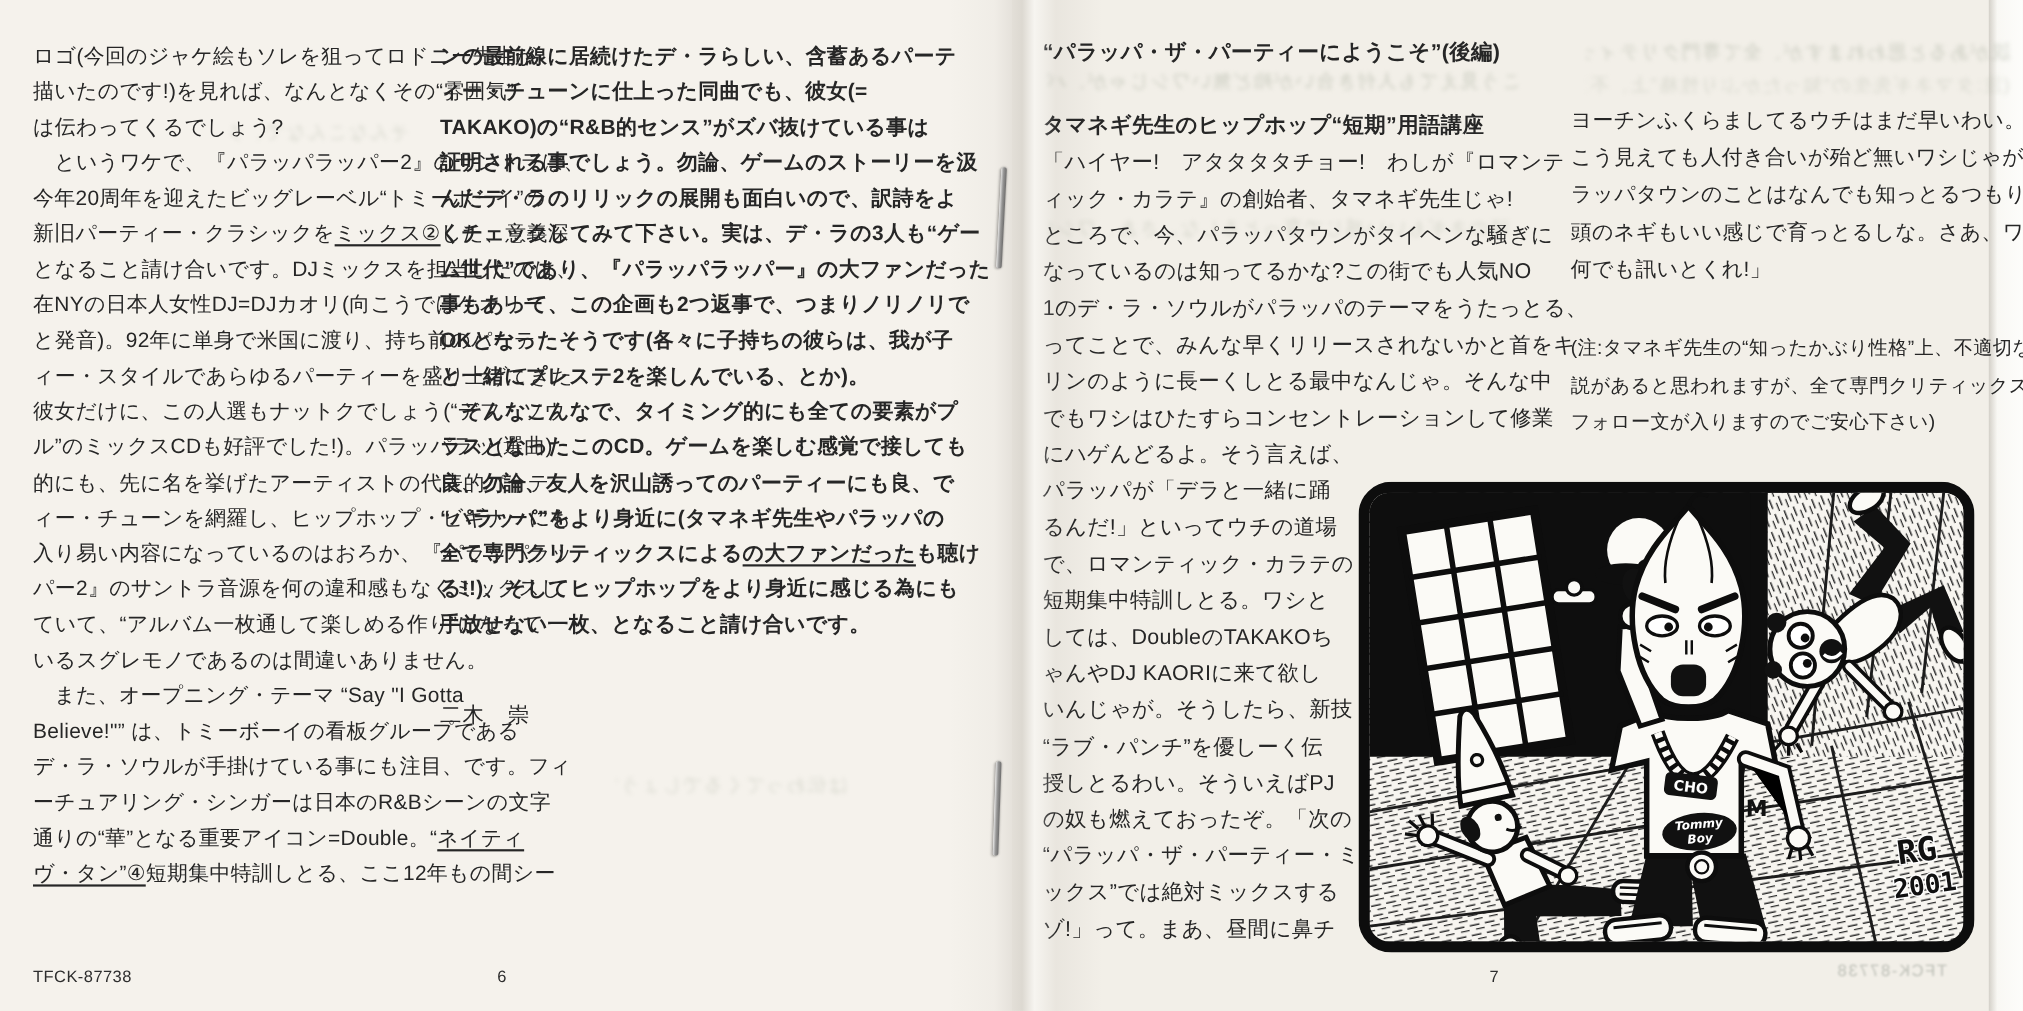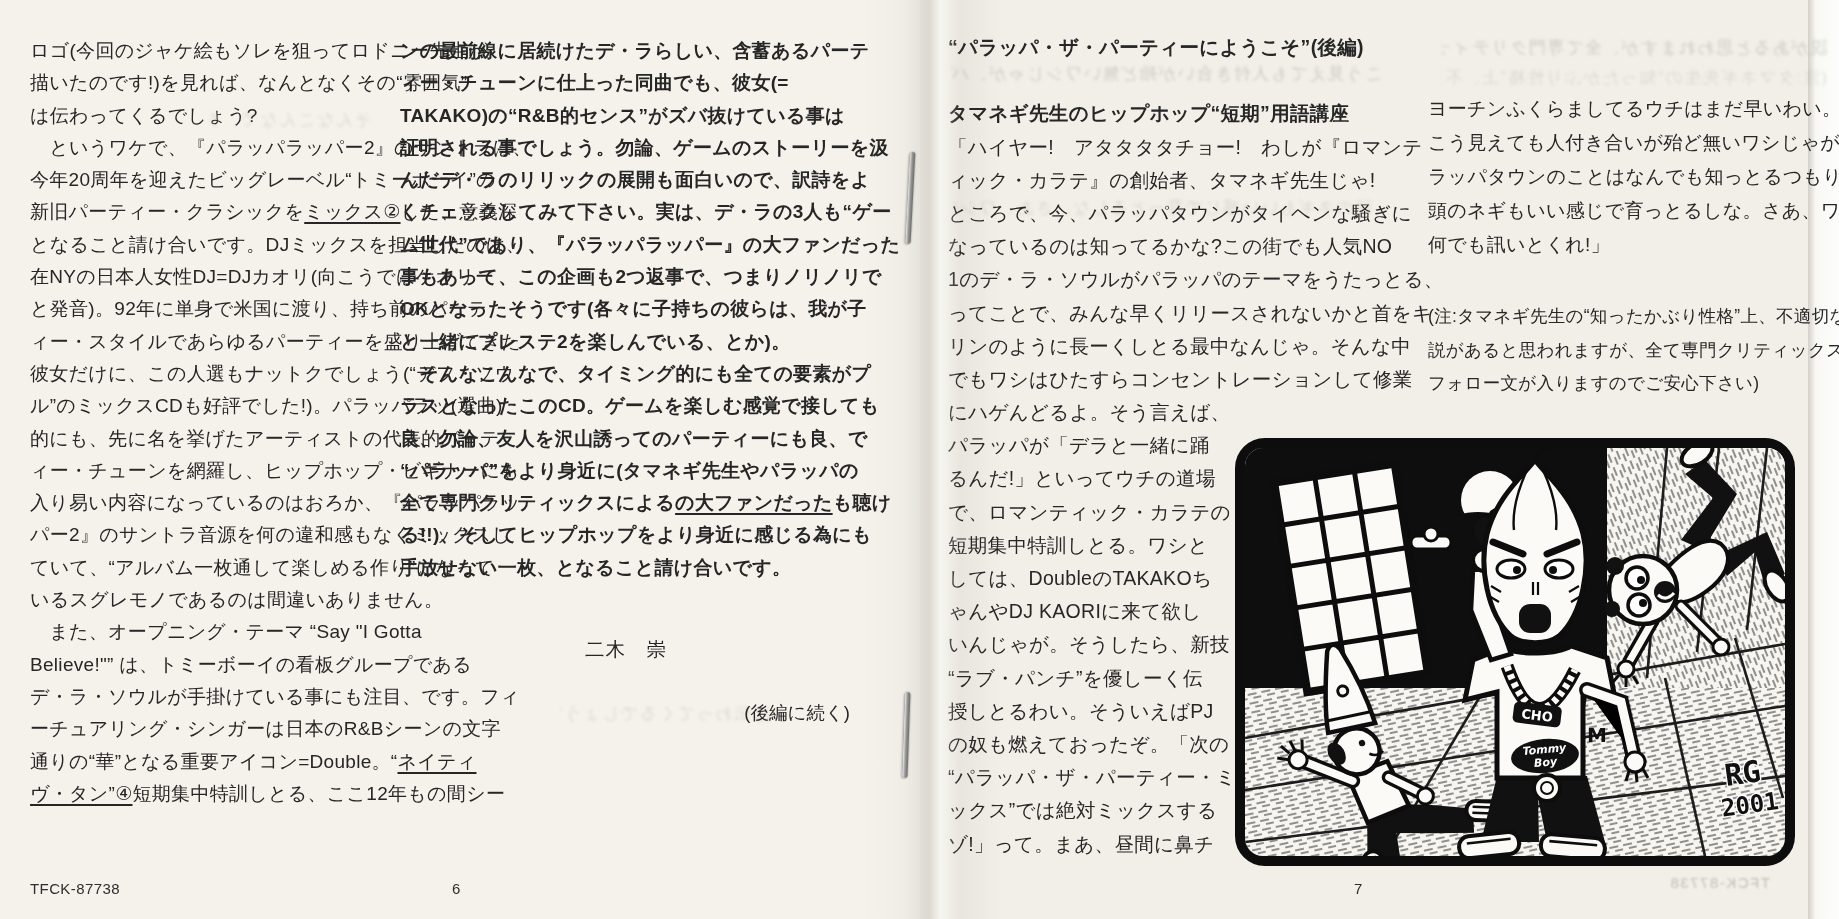--- a/index.html
+++ b/index.html
@@ -35,21 +35,21 @@
   .u{text-decoration:underline;text-underline-offset:4px;text-decoration-thickness:1.5px;}
   .b{font-weight:700;}
 
   .col1{left:30px;top:38px;width:375px;font-size:19px;--pitch:32.3px;}
   .col2{left:400px;top:38px;width:475px;font-size:19px;font-weight:bold;--pitch:32.3px;}
   .col3{left:948px;top:34px;width:460px;font-size:19.5px;--pitch:33.2px;}
   .col4{left:1428px;top:96px;width:405px;font-size:19px;--pitch:34px;}
   .col4-note{left:1428px;top:304px;width:410px;font-size:17.5px;--pitch:33.5px;}
   .col3 .tline.b, .col3 .b{font-weight:700;}
 
-  .author{position:absolute;left:400px;top:636px;width:452px;text-align:center;font-size:19.5px;letter-spacing:1px;}
+  .author{position:absolute;left:400px;top:636px;width:452px;text-align:left;font-size:19.5px;letter-spacing:1px;}
   .tobecontinued{position:absolute;left:400px;top:700px;width:450px;text-align:right;font-size:18.5px;}
 
   .footer-text{position:absolute;font-size:15px;color:#2e2e2e;letter-spacing:0.4px;}
   .catalog{left:30px;top:880px;}
   .pgnum-left{left:452px;top:880px;}
   .pgnum-right{left:1354px;top:880px;}
 
   .bleed{
     position:absolute;overflow:hidden;white-space:nowrap;
     color:#a9af9f;opacity:0.55;filter:blur(1.7px);
@@ -115,21 +115,20 @@
       <div class="tline"><span>と一緒にプレステ2を楽しんでいる、とか)。</span></div>
       <div class="tline"><span>　そんなこんなで、タイミング的にも全ての要素がプ</span></div>
       <div class="tline"><span>ラスとなったこのCD。ゲームを楽しむ感覚で接しても</span></div>
       <div class="tline"><span>良、勿論、友人を沢山誘ってのパーティーにも良、で</span></div>
       <div class="tline"><span>“パラッパ”をより身近に(タマネギ先生やパラッパの</span></div>
       <div class="tline"><span>全て専門クリティックスによる</span><span class="u">の大ファンだった</span><span>も聴け</span></div>
       <div class="tline"><span>る!!)、そしてヒップホップをより身近に感じる為にも</span></div>
       <div class="tline"><span>手放せない一枚、となること請け合いです。</span></div>
     </div>
   <div class="author">二木　崇</div>
-  <div class="tobecontinued">(後編に続く)</div>
 
   <div class="col col3">
       <div class="tline"><span class="b">“パラッパ・ザ・パーティーにようこそ”(後編)</span></div>
       <div class="tline">&nbsp;</div>
       <div class="tline"><span class="b">タマネギ先生のヒップホップ“短期”用語講座</span></div>
       <div class="tline"><span>「ハイヤー!　アタタタタチョー!　わしが『ロマンテ</span></div>
       <div class="tline"><span>ィック・カラテ』の創始者、タマネギ先生じゃ!</span></div>
       <div class="tline"><span>ところで、今、パラッパタウンがタイヘンな騒ぎに</span></div>
       <div class="tline"><span>なっているのは知ってるかな?この街でも人気NO</span></div>
       <div class="tline"><span>1のデ・ラ・ソウルがパラッパのテーマをうたっとる、</span></div>

